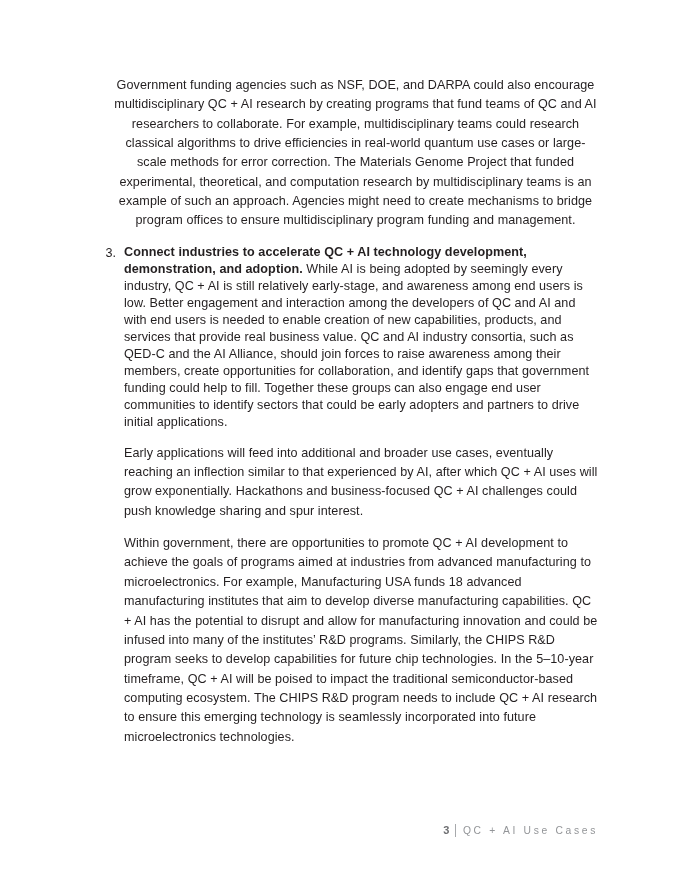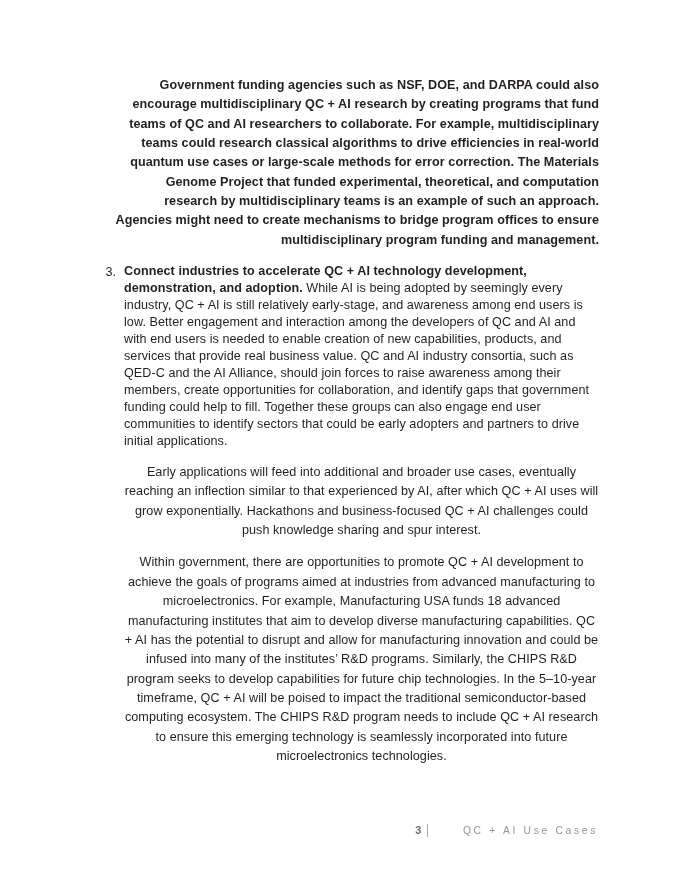--- a/index.html
+++ b/index.html
@@ -19,23 +19,22 @@
     position: absolute;
     left: 100px;
     top: 76px;
     width: 499px;
   }
   .para {
     font-size: 12.6px;
     line-height: 19.35px;
     color: #231f20;
     margin: 0 0 13px 12px;
-    text-align: right;
+    text-align: center;
     letter-spacing: 0.005em;
-    font-weight: bold;
     -webkit-font-smoothing: antialiased;
   }
   .list {
     list-style: none;
     margin: 0;
     padding: 0;
   }
   .list-item {
     position: relative;
     padding-left: 24px;
@@ -61,21 +60,20 @@
     color: #231f20;
     margin: 0 0 13px 0;
     letter-spacing: 0.005em;
   }
   .sub-para {
     font-size: 12.6px;
     line-height: 19.35px;
     color: #231f20;
     margin: 0 0 13px 0;
     letter-spacing: 0.005em;
-    text-align: center;
   }
   .footer {
     position: absolute;
     right: 82px;
     bottom: 42px;
     display: flex;
     align-items: center;
     height: 16px;
   }
   .footer-page-number {
@@ -88,21 +86,20 @@
   .footer-divider {
     width: 1px;
     height: 13px;
     background: #a7a9ac;
   }
   .footer-title {
     font-size: 10.3px;
     color: #939598;
     letter-spacing: 0.26em;
     padding-left: 7px;
-    margin-left: 28px;
   }
 </style>
 </head>
 <body>
 
 <div class="page">
 
   <div class="content">
 
     <p class="para">Government funding agencies such as NSF, DOE, and DARPA could also encourage multidisciplinary QC + AI research by creating programs that fund teams of QC and AI researchers to collaborate. For example, multidisciplinary teams could research classical algorithms to drive efficiencies in real-world quantum use cases or large-scale methods for error correction. The Materials Genome Project that funded experimental, theoretical, and computation research by multidisciplinary teams is an example of such an approach. Agencies might need to create mechanisms to bridge program offices to ensure multidisciplinary program funding and management.</p>

